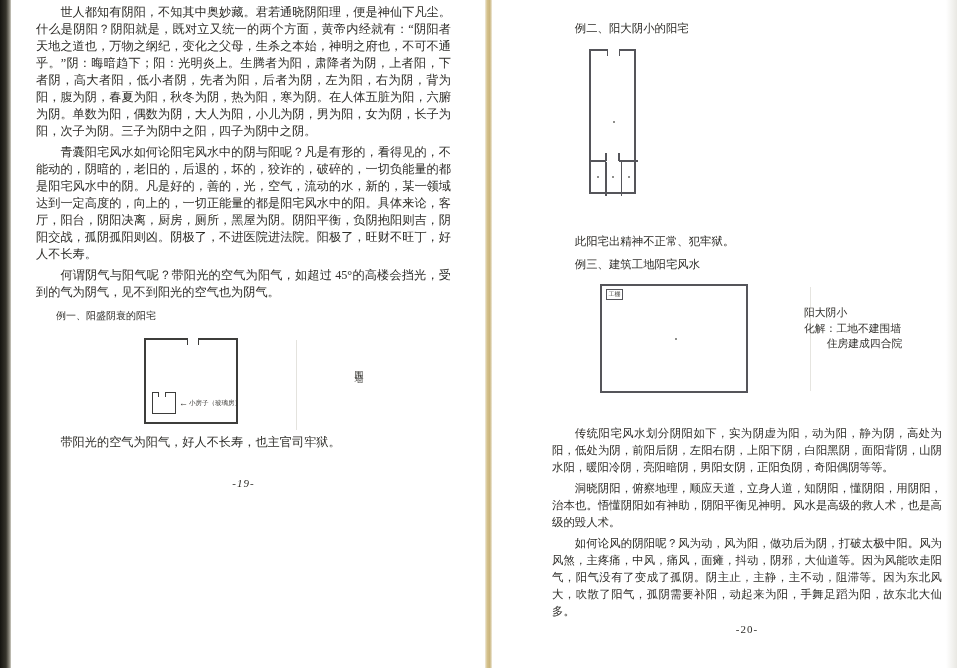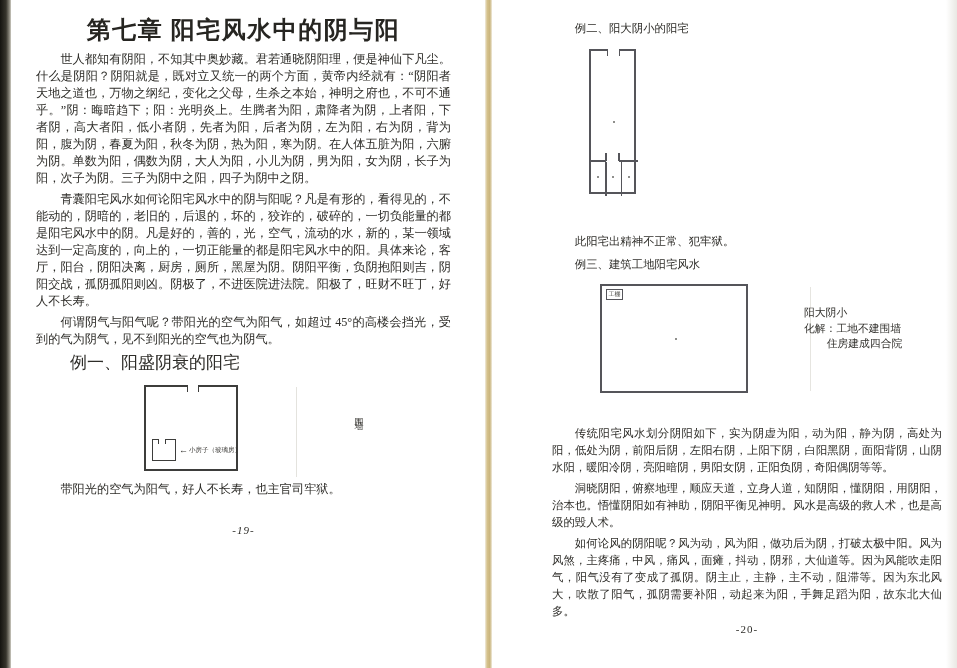--- a/index.html
+++ b/index.html
@@ -23,21 +23,21 @@
     margin:14px 0 0 0;line-height:33px;color:#262521;}
   p.body{font-size:12.2px;line-height:17px;text-align:justify;text-indent:2em;
     margin:4px 0 0 0;}
   .page-right p.body{font-size:11.4px;}
   .mt10{margin-top:10px;}
   .mt9{margin-top:9px;}
   .mt6{margin-top:6px;}
   .mt16{margin-top:16px;}
   .mt11{margin-top:11px;}
   .mt3{margin-top:3px;}
-  .heading{font-size:17px;line-height:17px;text-indent:2em;margin:6px 0 0 0;}
+  .heading{font-size:10px;line-height:17px;text-indent:2em;margin:6px 0 0 0;}
   .page-right .heading{font-size:11.4px;}
   .pageno{text-align:center;font-size:11px;letter-spacing:1px;}
   .pageno-left{margin-top:26px;font-style:italic;}
   .pageno-right{margin-top:3px;}
   
   .figwrap{position:relative;}
   .figwrap1{height:100px;margin-top:6px;}
   .figwrap2{height:182px;margin-top:8px;}
   .figwrap3{height:142px;margin-top:6px;}
   .outline{position:absolute;background:#fff;border:2px solid #3d3d3b;box-sizing:border-box;}
@@ -86,21 +86,20 @@
 </style>
 </head>
 <body>
 
 <div>
   <div class="edge-left"></div>
   <div class="spine"></div>
   <div class="edge-right"></div>
 
   <div class="page page-left">
-    <div class="title">第七章 阳宅风水中的阴与阳</div>
     <p class="body mt10">世人都知有阴阳，不知其中奥妙藏。君若通晓阴阳理，便是神仙下凡尘。什么是阴阳？阴阳就是，既对立又统一的两个方面，黄帝内经就有：“阴阳者天地之道也，万物之纲纪，变化之父母，生杀之本始，神明之府也，不可不通乎。”阴：晦暗趋下；阳：光明炎上。生腾者为阳，肃降者为阴，上者阳，下者阴，高大者阳，低小者阴，先者为阳，后者为阴，左为阳，右为阴，背为阳，腹为阴，春夏为阳，秋冬为阴，热为阳，寒为阴。在人体五脏为阳，六腑为阴。单数为阳，偶数为阴，大人为阳，小儿为阴，男为阳，女为阴，长子为阳，次子为阴。三子为阴中之阳，四子为阴中之阴。</p>
     <p class="body">青囊阳宅风水如何论阳宅风水中的阴与阳呢？凡是有形的，看得见的，不能动的，阴暗的，老旧的，后退的，坏的，狡诈的，破碎的，一切负能量的都是阳宅风水中的阴。凡是好的，善的，光，空气，流动的水，新的，某一领域达到一定高度的，向上的，一切正能量的都是阳宅风水中的阳。具体来论，客厅，阳台，阴阳决离，厨房，厕所，黑屋为阴。阴阳平衡，负阴抱阳则吉，阴阳交战，孤阴孤阳则凶。阴极了，不进医院进法院。阳极了，旺财不旺丁，好人不长寿。</p>
     <p class="body">何谓阴气与阳气呢？带阳光的空气为阳气，如超过 45°的高楼会挡光，受到的气为阴气，见不到阳光的空气也为阴气。</p>
     <p class="heading">例一、阳盛阴衰的阳宅</p>
 
     <div class="figwrap figwrap1">
       <div class="outline f1-rect">
         <span class="gate f1-gate"></span>
         <div class="small-house">
           <span class="sh-gate"></span>

